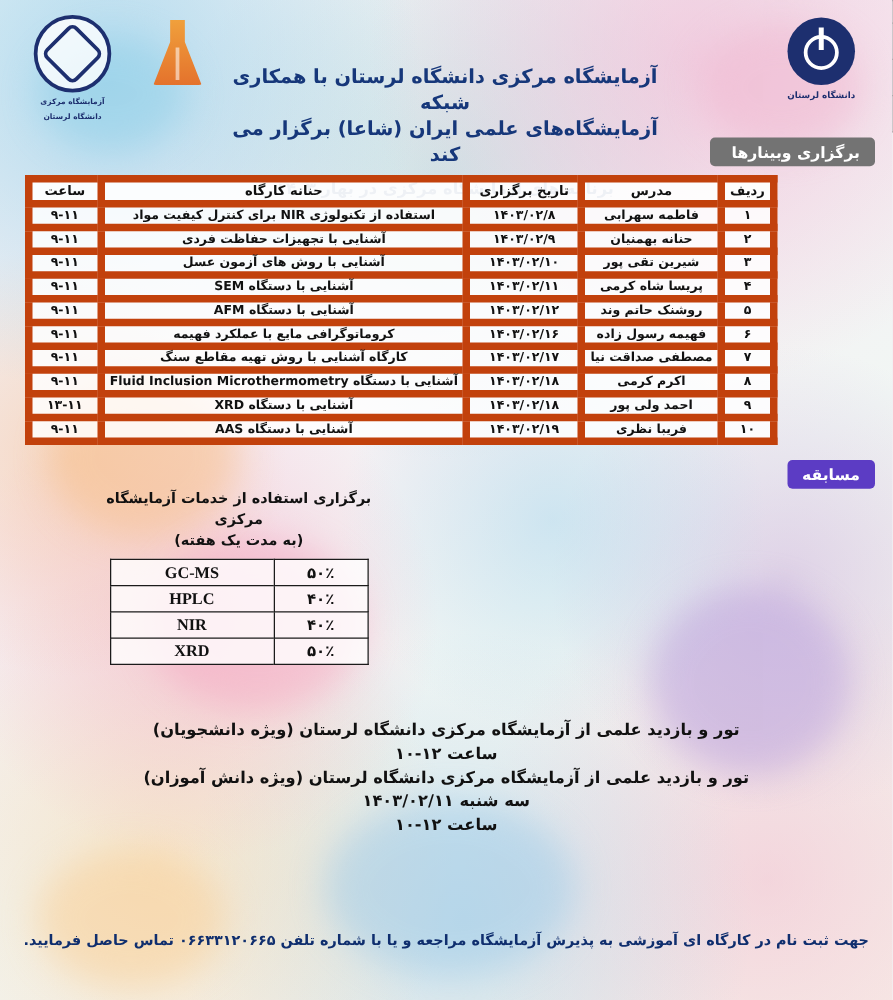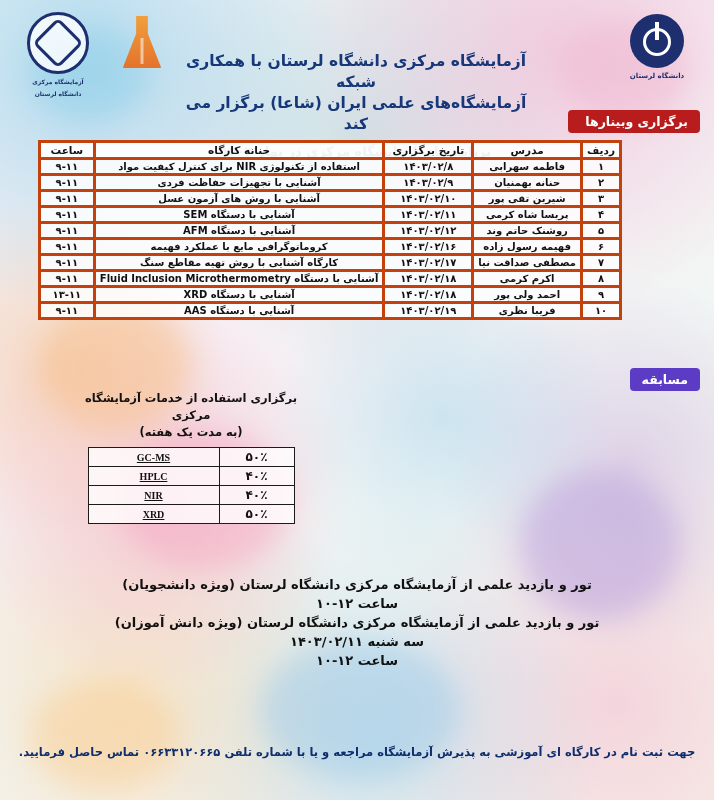--- a/index.html
+++ b/index.html
@@ -78,30 +78,30 @@
   }
   .title-sub{
     margin-top:9px;font-size:13px;font-weight:bold;color:#16377a;
   }
 
   
   .tab{
     position:absolute;color:#fff;font-weight:bold;border-radius:4px;
     text-align:center;padding:4px 12px;font-size:12.5px;
   }
-  #tab-webinars{right:14px;top:110px;background:#b91c1c;padding-left:17px;}
+  #tab-webinars{right:14px;top:110px;background:#737373;padding-left:17px;}
   #tab-contest{right:14px;top:368px;background:#5c3cc4;}
 
   
   table{border-collapse:collapse;direction:rtl;}
   .tbl{
     position:absolute;background:rgba(255,255,255,.82);
   }
   .tbl th,.tbl td{
-    border:3px solid #c2410c;
+    border:6px solid #c2410c;
     font-size:10px;color:#111;
     padding:1px 4px;
     text-align:center;
     font-weight:bold;
     white-space:nowrap;
   }
   .tbl th{font-size:10.5px;background:rgba(255,255,255,.6);}
 
   
   #webinar-table{right:92px;top:140px;}
@@ -116,21 +116,21 @@
   #discount-box{position:absolute;left:72px;top:390px;width:238px;text-align:center;}
   #discount-box .dtitle{
     font-size:11.5px;font-weight:bold;color:#111;line-height:17px;direction:rtl;
   }
   #discount-table{margin:6px auto 0;background:rgba(255,255,255,.8);}
   #discount-table td{
     border:1px solid #1b1b1b;font-size:12px;font-weight:bold;
     padding:2px 10px;text-align:center;color:#111;
   }
   #discount-table td.pct{width:54px;}
-  #discount-table td.name{width:110px;font-family:"Liberation Serif",serif;font-size:10px;text-decoration:underline;}
+  #discount-table td.name{width:110px;font-family:"Liberation Serif",serif;font-size:13px;}
 
   
   #contest-table{right:346px;top:398px;background:rgba(255,255,255,.8);}
   #contest-table th,#contest-table td{
     border:1px solid #1b1b1b;font-size:9.5px;padding:3px 5px;text-align:center;
     color:#111;font-weight:bold;
   }
   #contest-table th:nth-child(1),#contest-table td:nth-child(1){width:24px;}
   #contest-table th:nth-child(2),#contest-table td:nth-child(2){width:80px;}
   #contest-table th:nth-child(3),#contest-table td:nth-child(3){width:214px;}

